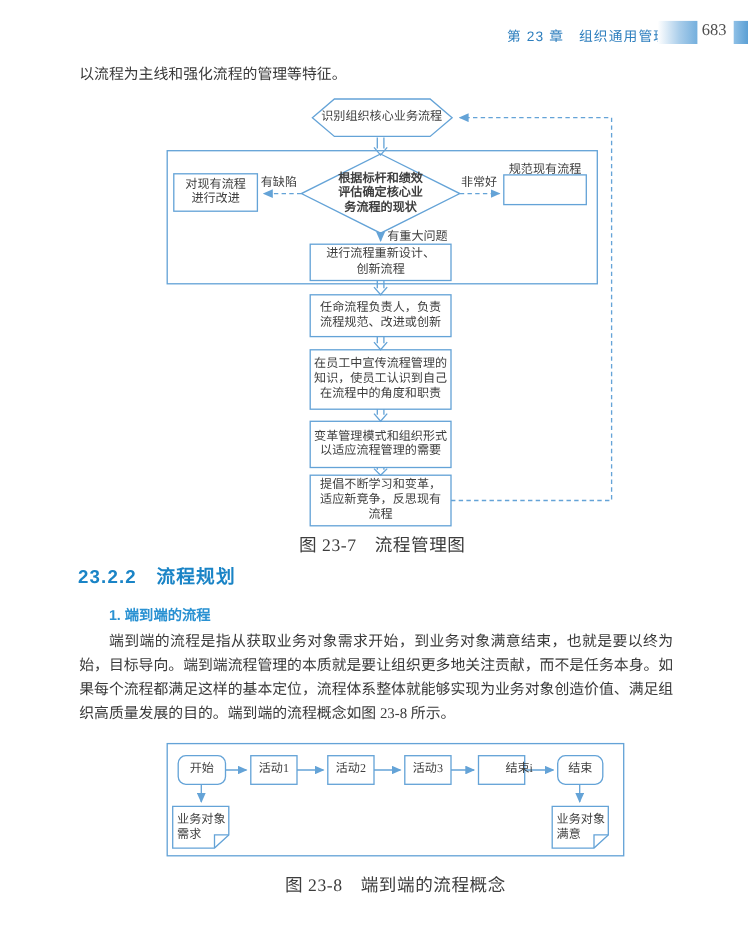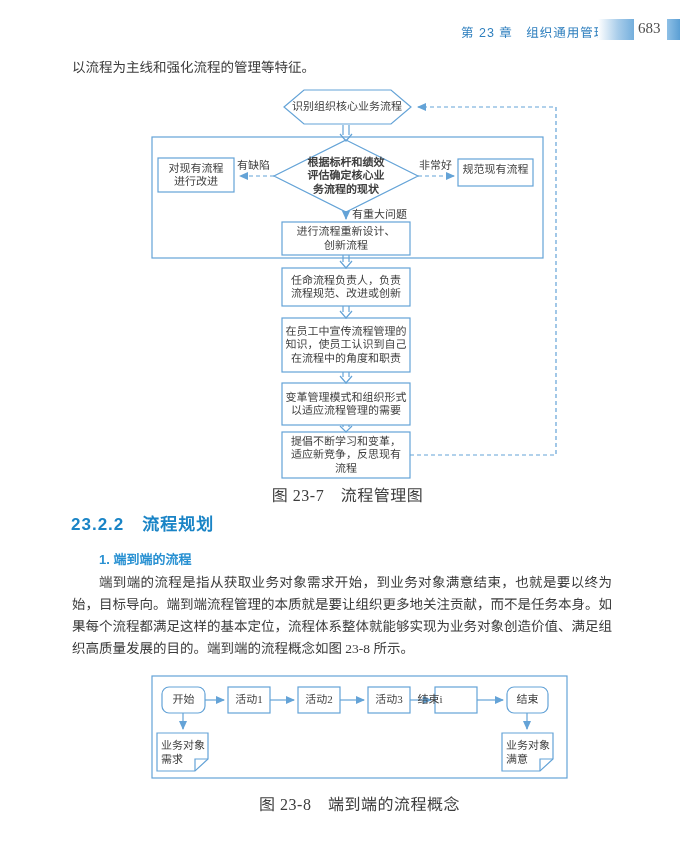--- a/index.html
+++ b/index.html
@@ -117,21 +117,21 @@
   <div>
     <div class="cbox" style="left:286px;top:93px;width:122px;height:28px;">识别组织核心业务流程</div>
     <div class="cbox" style="left:290px;top:152px;width:112px;height:48px;font-weight:bold;">根据标杆和绩效
 评估确定核心业
 务流程的现状</div>
     <div class="lbl" style="left:237px;top:156px;">有缺陷</div>
     <div class="lbl" style="left:419px;top:156px;">非常好</div>
     <div class="lbl" style="left:352px;top:205px;">有重大问题</div>
     <div class="cbox" style="left:158px;top:158px;width:76px;height:34px;">对现有流程
 进行改进</div>
-    <div class="cbox" style="left:458px;top:159px;width:75px;height:21px;text-align:right;">规范现有流程</div>
+    <div class="cbox" style="left:458px;top:144px;width:75px;height:21px;text-align:right;">规范现有流程</div>
     <div class="cbox" style="left:282px;top:222px;width:128px;height:33px;border-radius:12px;">进行流程重新设计、
 创新流程</div>
     <div class="cbox" style="left:282px;top:268px;width:128px;height:38px;">任命流程负责人，负责
 流程规范、改进或创新</div>
     <div class="cbox" style="left:282px;top:318px;width:128px;height:54px;">在员工中宣传流程管理的
 知识，使员工认识到自己
 在流程中的角度和职责</div>
     <div class="cbox" style="left:282px;top:383px;width:128px;height:42px;">变革管理模式和组织形式
 以适应流程管理的需要</div>
     <div class="cbox" style="left:282px;top:432px;width:128px;height:46px;">提倡不断学习和变革，
@@ -142,21 +142,21 @@
 
   <div class="txt sec-head">23.2.2　流程规划</div>
   <div class="txt sub-head">1. 端到端的流程</div>
   <div class="txt para">端到端的流程是指从获取业务对象需求开始，到业务对象满意结束，也就是要以终为始，目标导向。端到端流程管理的本质就是要让组织更多地关注贡献，而不是任务本身。如果每个流程都满足这样的基本定位，流程体系整体就能够实现为业务对象创造价值、满足组织高质量发展的目的。端到端的流程概念如图 23-8 所示。</div>
 
   <div>
     <div class="cbox" style="left:162px;top:687px;width:43px;height:26px;">开始</div>
     <div class="cbox" style="left:228px;top:687px;width:42px;height:26px;">活动1</div>
     <div class="cbox" style="left:298px;top:687px;width:42px;height:26px;">活动2</div>
     <div class="cbox" style="left:368px;top:687px;width:42px;height:26px;">活动3</div>
-    <div class="cbox" style="left:409px;top:687px;width:42px;height:26px;font-style:normal;">结束i</div>
+    <div class="cbox" style="left:451px;top:687px;width:42px;height:26px;font-style:normal;">结束i</div>
     <div class="cbox" style="left:507px;top:687px;width:41px;height:26px;">结束</div>
     <div class="doctxt" style="left:161px;top:738px;width:46px;">业务对象
 需求</div>
     <div class="doctxt" style="left:506px;top:738px;width:46px;">业务对象
 满意</div>
     <div class="caption" style="left:152px;top:791px;width:415px;">图 23-8　端到端的流程概念</div>
   </div>
 
 </div>
 

